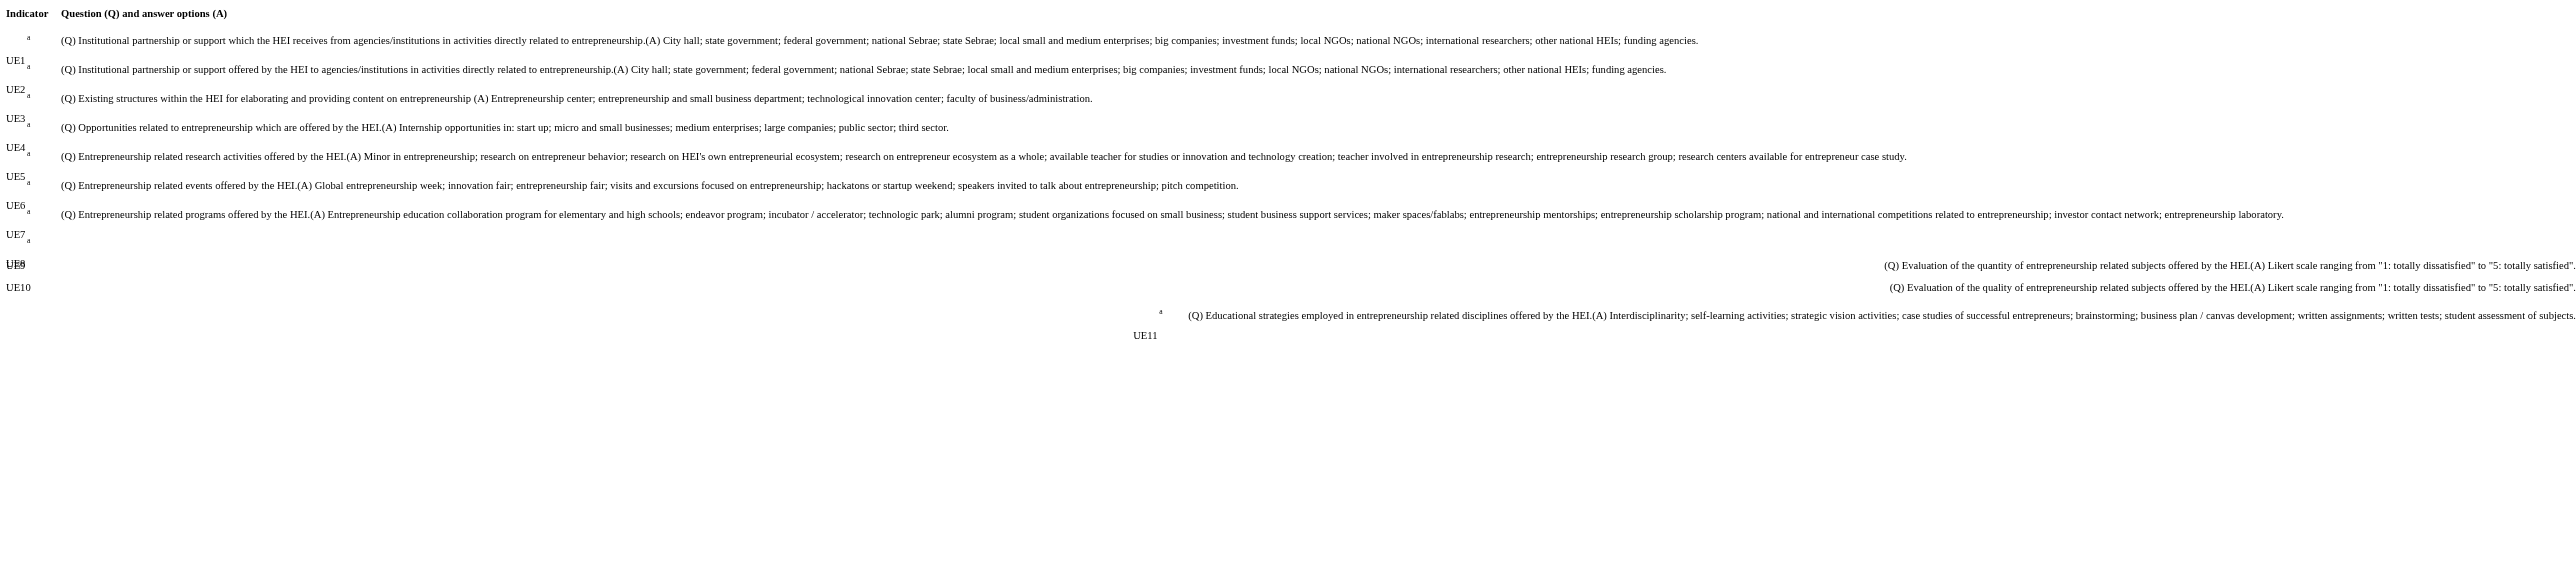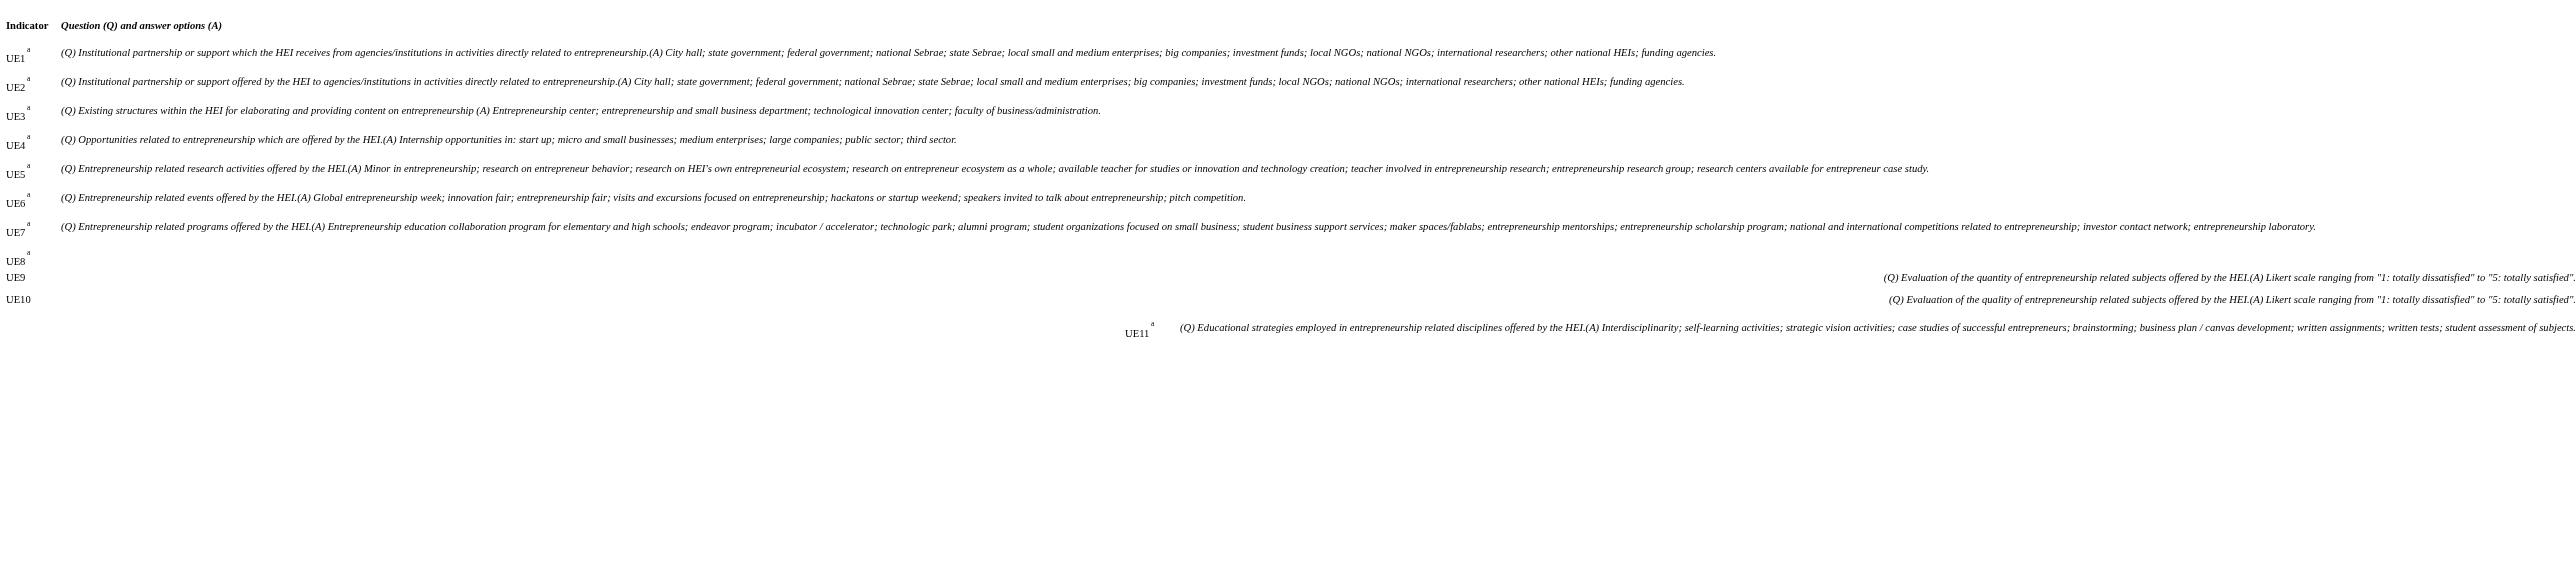--- a/index.html
+++ b/index.html
@@ -10,21 +10,21 @@
     body {
       width: 2576px;
       height: 570px;
       overflow: hidden;
       font-family: "Liberation Serif", "DejaVu Serif", serif;
       color: #000000;
     }
     .table {
       position: relative;
       padding-left: 6px;
-      padding-top: 12px;
+      padding-top: 0;
     }
     .row {
       display: flex;
       align-items: flex-start;
       white-space: nowrap;
       font-size: 10.6px;
       line-height: 13.5px;
     }
     .header-row {
       height: 24px;
@@ -32,39 +32,38 @@
       box-sizing: border-box;
       font-weight: bold;
       font-size: 10.6px;
     }
     .col-ind {
       width: 55px;
       flex: 0 0 55px;
     }
     .col-q {
       flex: 0 0 auto;
-      font-style: italic;
     }
     .data-row {
       height: 29px;
       padding-top: 10px;
       box-sizing: border-box;
     }
     .data-row.tight {
       height: 22px;
       padding-top: 3.4px;
       justify-content: space-between;
     }
     .data-row.after-tight {
       padding-top: 8.5px;
       justify-content: flex-end;
     }
     .ind-text {
       position: relative;
-      top: 6px;
+      top: 20px;
     }
     sup {
       font-size: 7.6px;
       vertical-align: top;
       position: relative;
       top: -3.4px;
       margin-left: 1.7px;
     }
   </style>
 </head>

